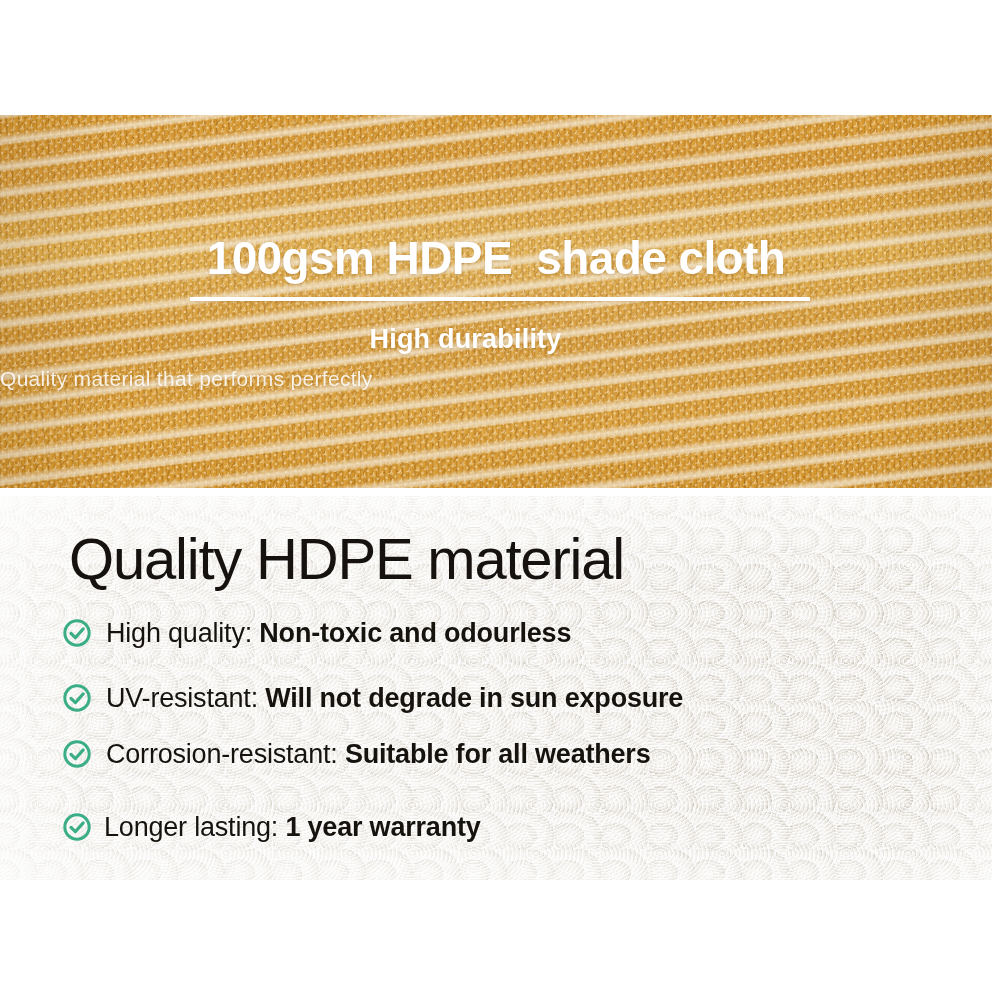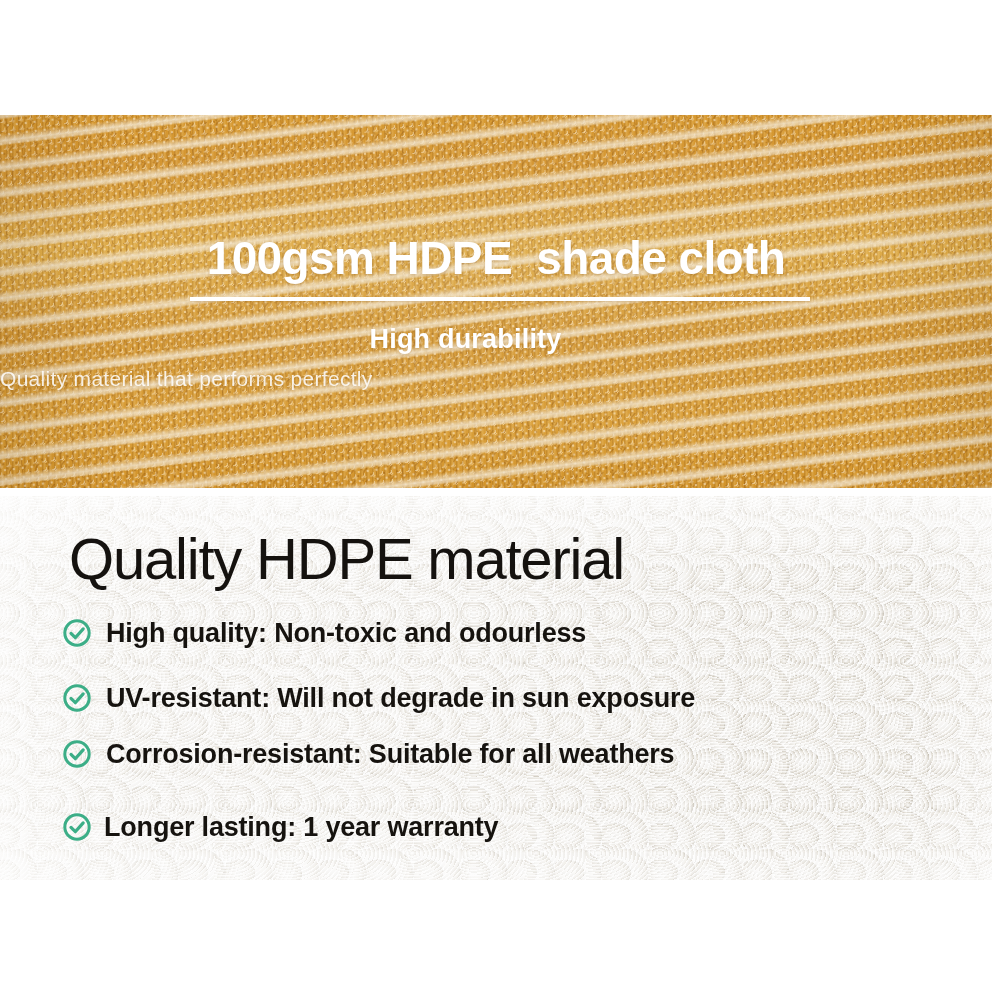--- a/index.html
+++ b/index.html
@@ -162,21 +162,21 @@
   }
   .feature-row.r0{top:117px;}
   .feature-row.r1{top:182px;}
   .feature-row.r2{top:238px;justify-content:space-between;}
   .feature-row.r3{top:311px;gap:12px;}
   .check-icon{width:30px;height:30px;flex:0 0 30px;display:block;}
   .feature-text{
     font-size:27px;color:#16130f;letter-spacing:-.2px;white-space:pre;
     text-shadow:0 1px 2px rgba(255,255,255,.6);
   }
-  .feature-text .lead{font-weight:700;}
+  .feature-text .lead{font-weight:400;}
   .feature-text .rest{font-weight:700;}
 
   
   .edge{position:absolute;background:#ffffff;}
   #edge-top{left:0;top:0;width:1000px;height:115px;}
   #edge-mid{left:0;top:488px;width:1000px;height:8px;}
   #edge-bottom{left:0;top:880px;width:1000px;height:120px;}
   #edge-right{right:0;top:0;width:8px;height:1000px;}
 </style>
 </head>

